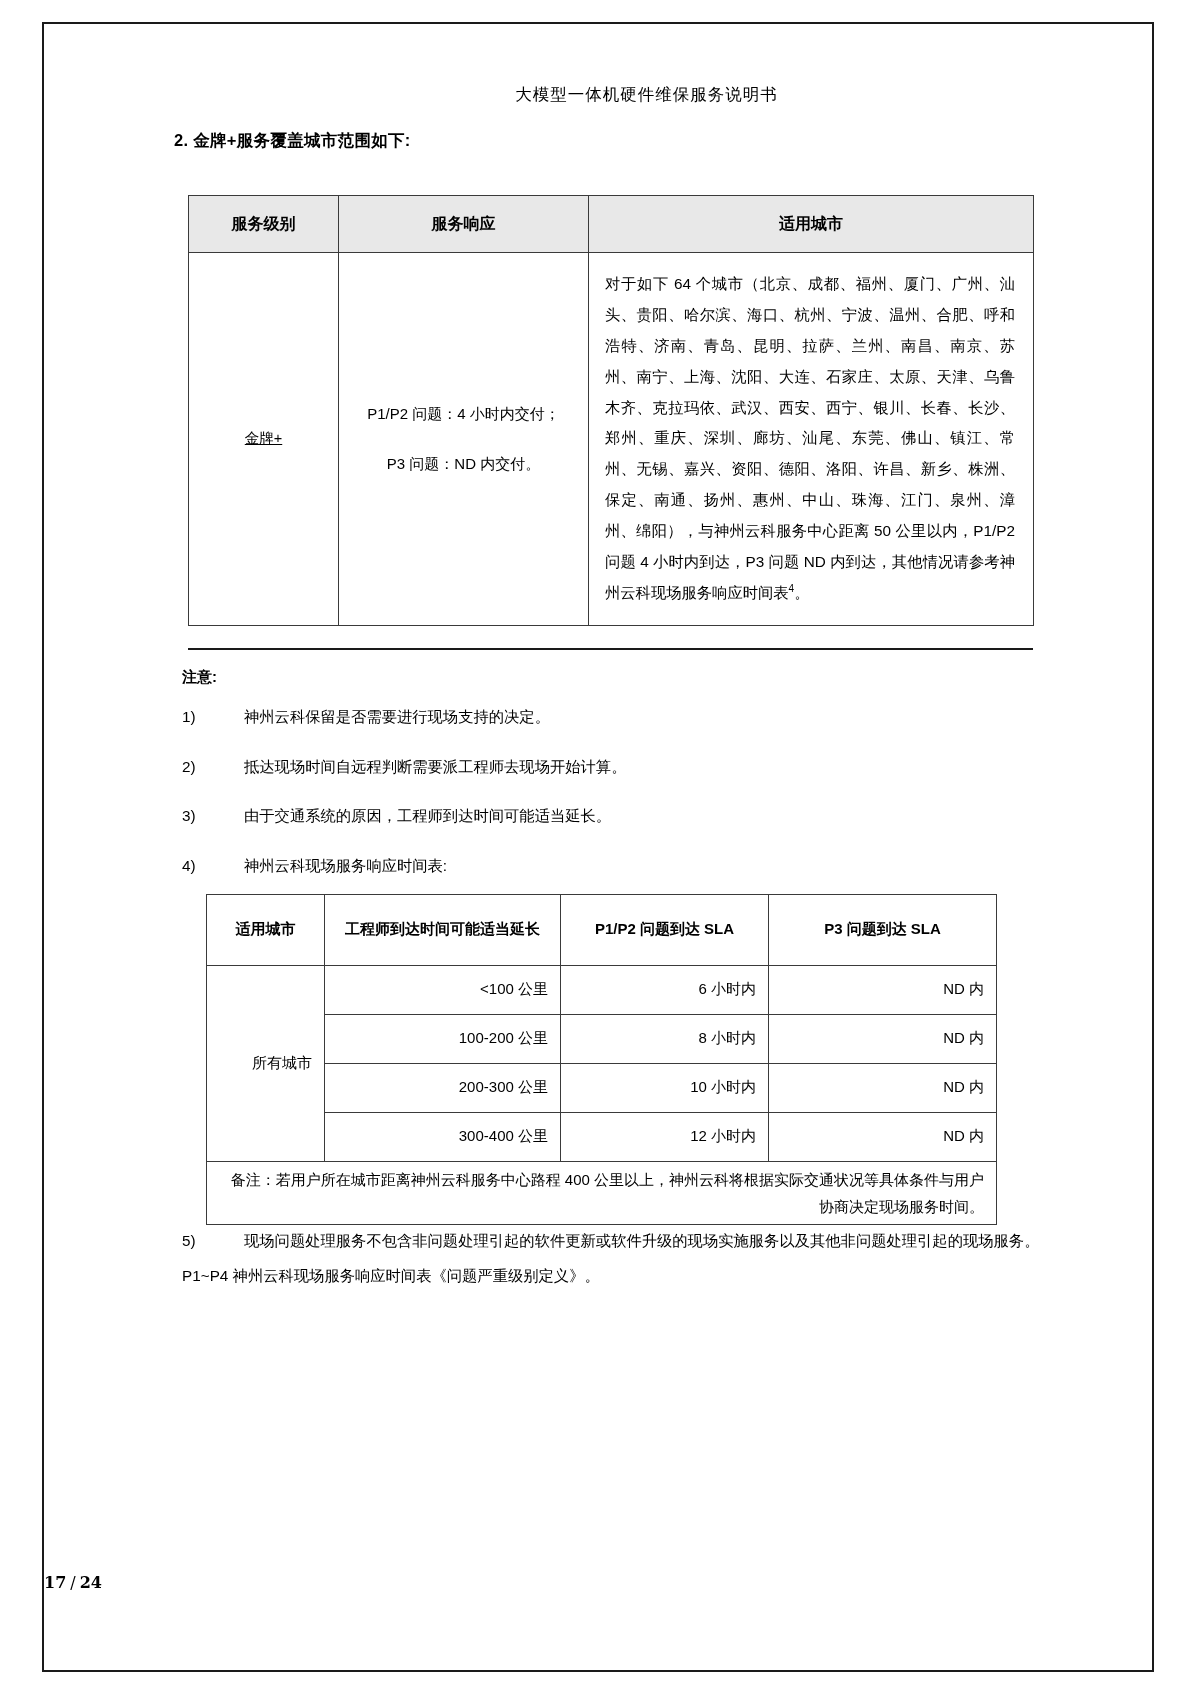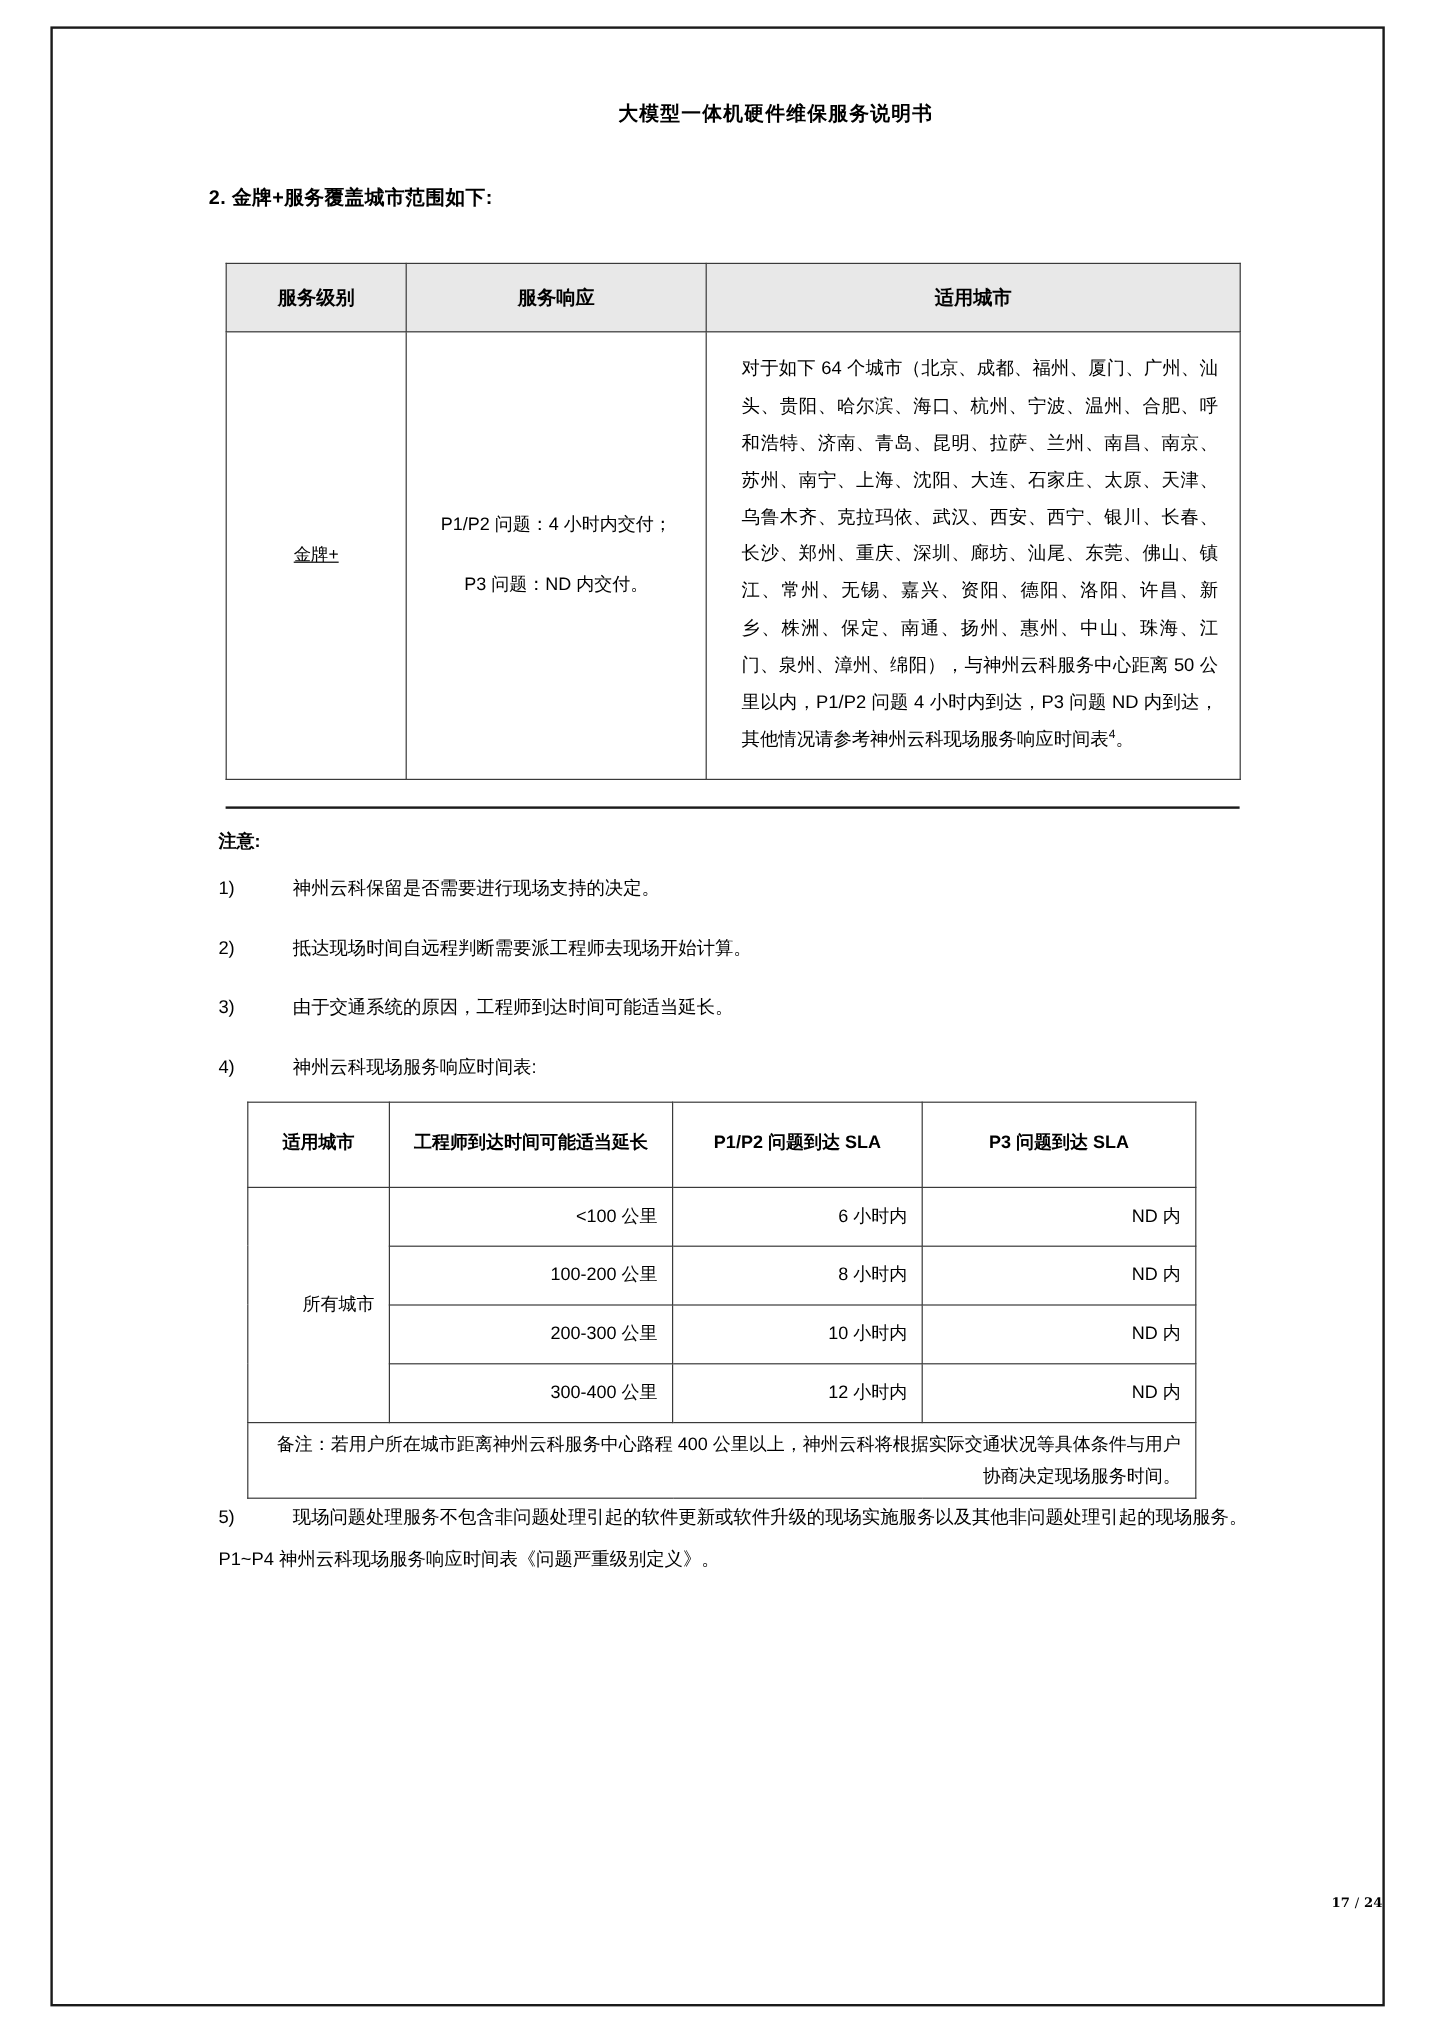--- a/index.html
+++ b/index.html
@@ -28,24 +28,24 @@
   .page-inner {
     position: absolute;
     left: 0; top: 0; right: 0; bottom: 0;
     padding: 60px 78px 0 120px;
     box-sizing: border-box;
   }
   .doc-header {
     text-align: center;
     font-family: "DejaVu Serif", "Liberation Serif", serif;
     font-size: 16.5px;
-    font-weight: 700;
+    font-weight: 400;
     letter-spacing: 1px;
     margin-left: 55px;
-    margin-bottom: 48px;
+    margin-bottom: 24px;
   }
   .section-title {
     font-size: 16.5px;
     font-weight: 700;
     margin-left: 10px;
     margin-bottom: 43px;
     letter-spacing: .3px;
   }
 
   
@@ -80,21 +80,21 @@
   }
   td.resp {
     text-align: center;
     font-size: 15px;
     line-height: 2.1;
     padding: 26px 28px;
   }
   td.city {
     font-size: 15.3px;
     line-height: 2.02;
-    padding: 16px 18px 16px 29px;
+    padding: 16px 18px 16px 16px;
     text-align: justify;
     text-justify: inter-ideograph;
   }
 
   
   .rule {
     width: 845px;
     margin: 22px 0 18px 24px;
     border-top: 2.5px solid #1a1a1a;
   }
@@ -166,22 +166,22 @@
     font-size: 15.3px;
     margin: 12px 0 0 18px;
     line-height: 1.55;
   }
 
   .footer {
     position: absolute;
     left: 0;
     right: 0;
     bottom: 78px;
-    text-align: right;
-    font-size: 11px;
+    text-align: left;
+    font-size: 16px;
     font-weight: 700;
     font-family: "DejaVu Serif", "Liberation Serif", serif;
   }
   .footer .sep { font-weight: 400; padding: 0 4px; }
   sup { font-size: 10px; vertical-align: super; }
 </style>
 </head>
 <body>
 
 <div class="page">

